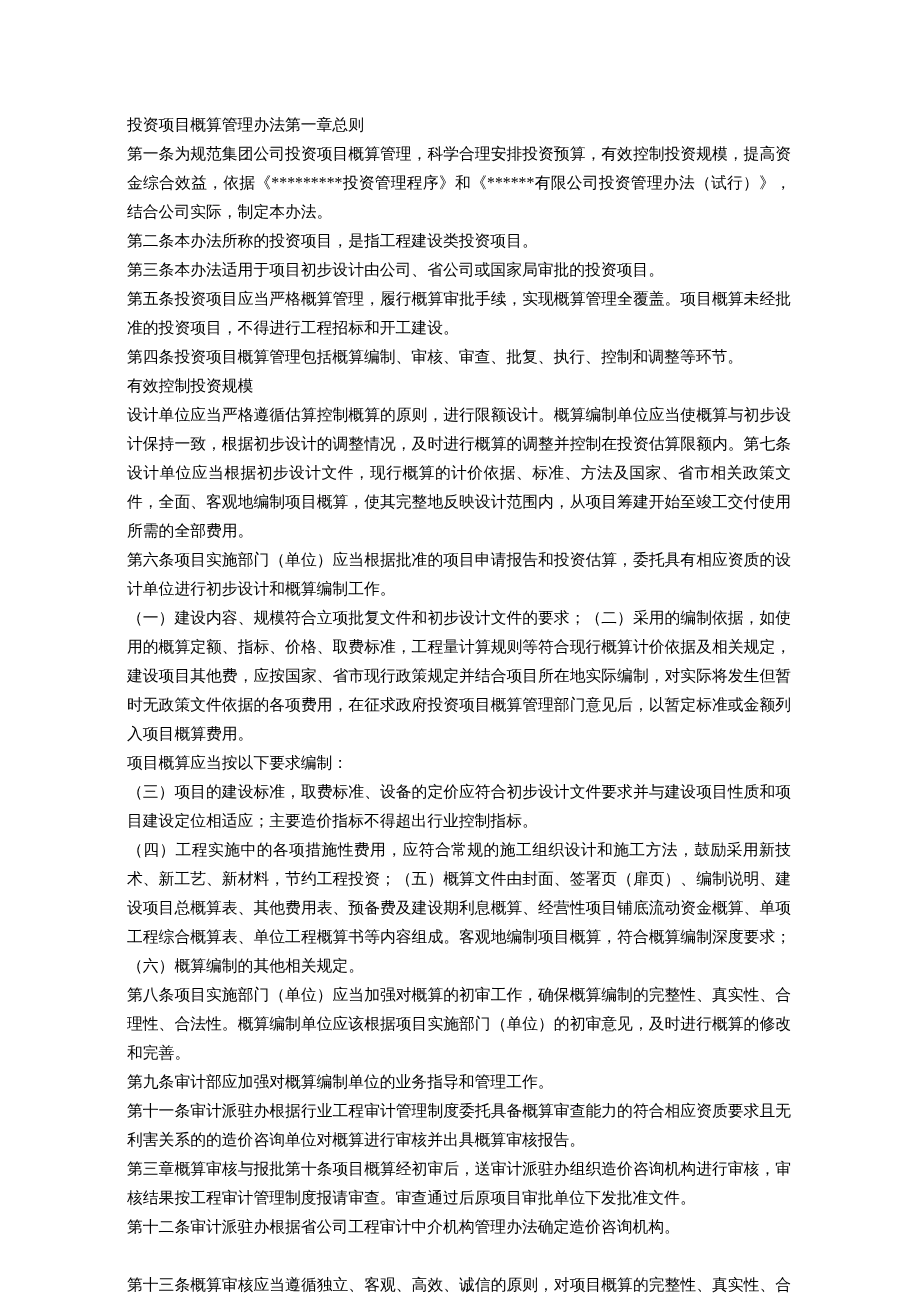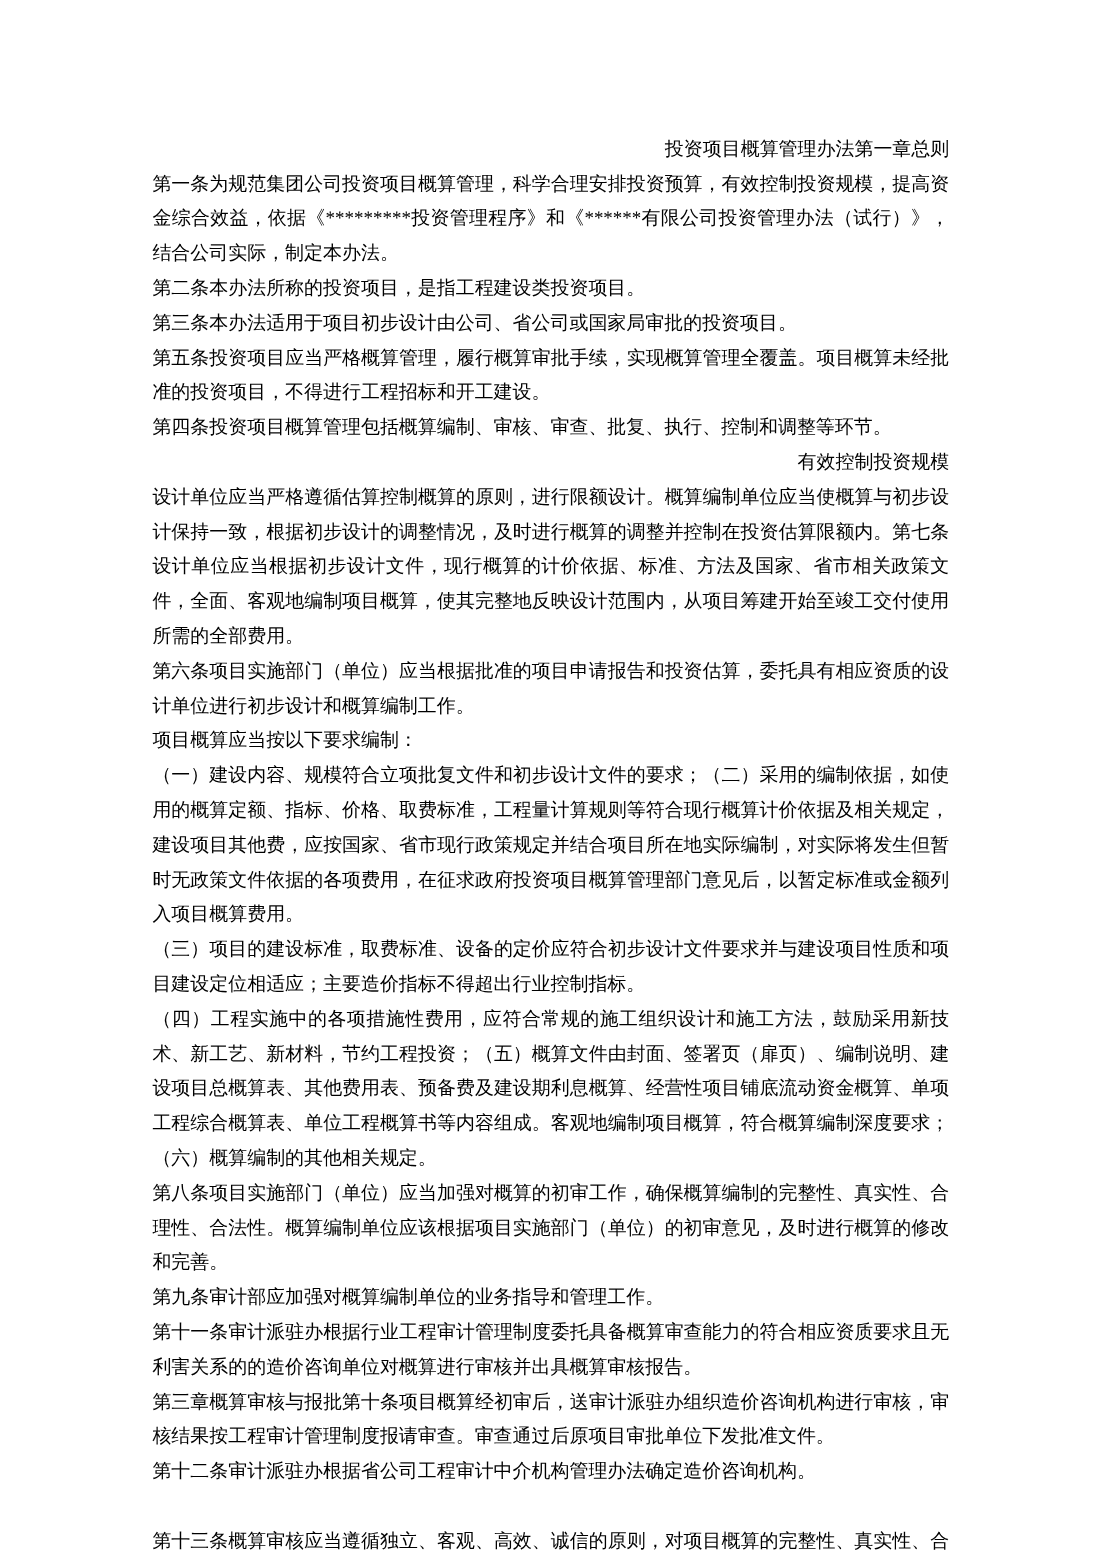--- a/index.html
+++ b/index.html
@@ -20,21 +20,21 @@
     left: 127px;
     top: 110px;
     width: 664px;
     color: #000000;
     font-size: 15.8px;
     line-height: 29px;
     text-align: justify;
     overflow-wrap: break-word;
   }
   .heading {
-    text-align: right;
+    text-align: left;
   }
   .para {
     text-align: justify;
   }
   .spacer {
     height: 29px;
   }
 </style>
 </head>
 <body>
@@ -43,22 +43,22 @@
   <div class="content">
       <div class="heading">投资项目概算管理办法第一章总则</div>
       <div class="para">第一条为规范集团公司投资项目概算管理，科学合理安排投资预算，有效控制投资规模，提高资金综合效益，依据《*********投资管理程序》和《******有限公司投资管理办法（试行）》，结合公司实际，制定本办法。</div>
       <div class="para">第二条本办法所称的投资项目，是指工程建设类投资项目。</div>
       <div class="para">第三条本办法适用于项目初步设计由公司、省公司或国家局审批的投资项目。</div>
       <div class="para">第五条投资项目应当严格概算管理，履行概算审批手续，实现概算管理全覆盖。项目概算未经批准的投资项目，不得进行工程招标和开工建设。</div>
       <div class="para">第四条投资项目概算管理包括概算编制、审核、审查、批复、执行、控制和调整等环节。</div>
       <div class="heading">有效控制投资规模</div>
       <div class="para">设计单位应当严格遵循估算控制概算的原则，进行限额设计。概算编制单位应当使概算与初步设计保持一致，根据初步设计的调整情况，及时进行概算的调整并控制在投资估算限额内。第七条设计单位应当根据初步设计文件，现行概算的计价依据、标准、方法及国家、省市相关政策文件，全面、客观地编制项目概算，使其完整地反映设计范围内，从项目筹建开始至竣工交付使用所需的全部费用。</div>
       <div class="para">第六条项目实施部门（单位）应当根据批准的项目申请报告和投资估算，委托具有相应资质的设计单位进行初步设计和概算编制工作。</div>
+      <div class="para">（一）建设内容、规模符合立项批复文件和初步设计文件的要求；（二）采用的编制依据，如使用的概算定额、指标、价格、取费标准，工程量计算规则等符合现行概算计价依据及相关规定，建设项目其他费，应按国家、省市现行政策规定并结合项目所在地实际编制，对实际将发生但暂时无政策文件依据的各项费用，在征求政府投资项目概算管理部门意见后，以暂定标准或金额列入项目概算费用。</div>
       <div class="para">项目概算应当按以下要求编制：</div>
-      <div class="para">（一）建设内容、规模符合立项批复文件和初步设计文件的要求；（二）采用的编制依据，如使用的概算定额、指标、价格、取费标准，工程量计算规则等符合现行概算计价依据及相关规定，建设项目其他费，应按国家、省市现行政策规定并结合项目所在地实际编制，对实际将发生但暂时无政策文件依据的各项费用，在征求政府投资项目概算管理部门意见后，以暂定标准或金额列入项目概算费用。</div>
       <div class="para">（三）项目的建设标准，取费标准、设备的定价应符合初步设计文件要求并与建设项目性质和项目建设定位相适应；主要造价指标不得超出行业控制指标。</div>
       <div class="para">（四）工程实施中的各项措施性费用，应符合常规的施工组织设计和施工方法，鼓励采用新技术、新工艺、新材料，节约工程投资；（五）概算文件由封面、签署页（扉页）、编制说明、建设项目总概算表、其他费用表、预备费及建设期利息概算、经营性项目铺底流动资金概算、单项工程综合概算表、单位工程概算书等内容组成。客观地编制项目概算，符合概算编制深度要求；（六）概算编制的其他相关规定。</div>
       <div class="para">第八条项目实施部门（单位）应当加强对概算的初审工作，确保概算编制的完整性、真实性、合理性、合法性。概算编制单位应该根据项目实施部门（单位）的初审意见，及时进行概算的修改和完善。</div>
       <div class="para">第九条审计部应加强对概算编制单位的业务指导和管理工作。</div>
       <div class="para">第十一条审计派驻办根据行业工程审计管理制度委托具备概算审查能力的符合相应资质要求且无利害关系的的造价咨询单位对概算进行审核并出具概算审核报告。</div>
       <div class="para">第三章概算审核与报批第十条项目概算经初审后，送审计派驻办组织造价咨询机构进行审核，审核结果按工程审计管理制度报请审查。审查通过后原项目审批单位下发批准文件。</div>
       <div class="para">第十二条审计派驻办根据省公司工程审计中介机构管理办法确定造价咨询机构。</div>
       <div class="spacer"></div>
       <div class="para">第十三条概算审核应当遵循独立、客观、高效、诚信的原则，对项目概算的完整性、真实性、合理性、合法性进行审查。</div>
     </div>

